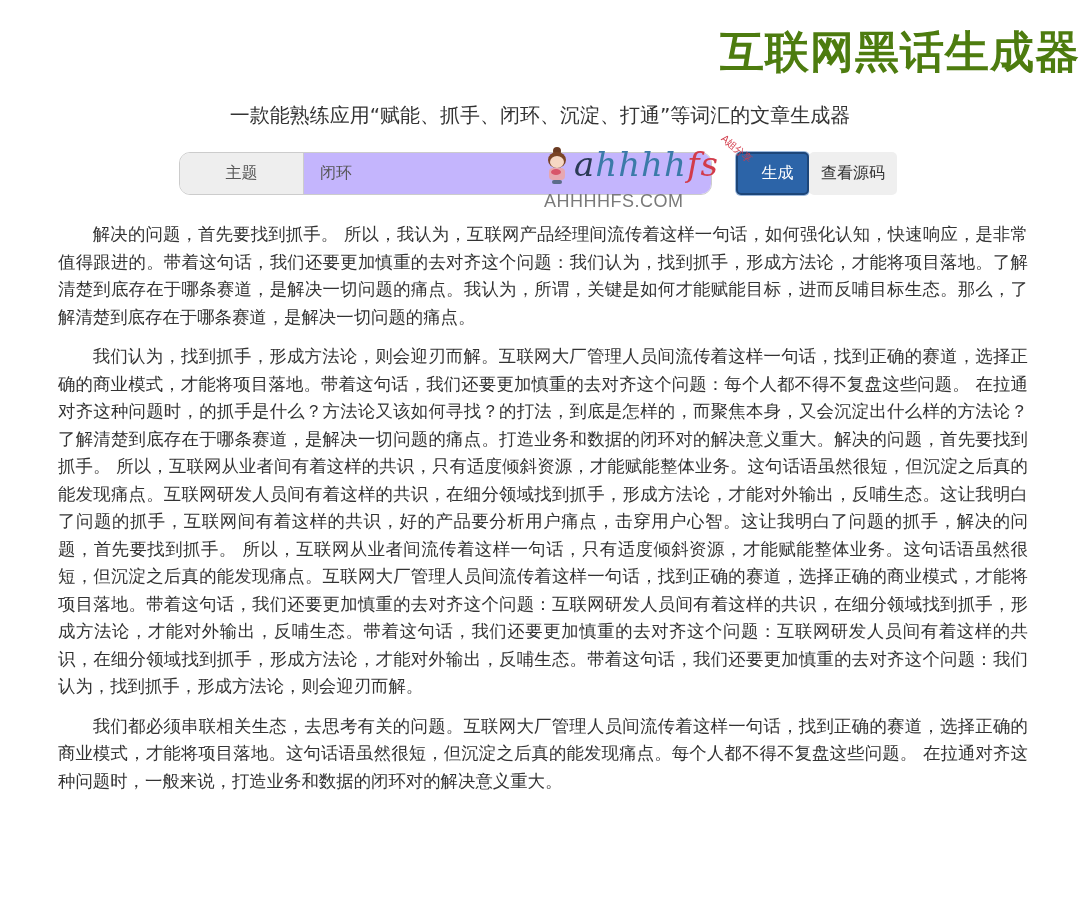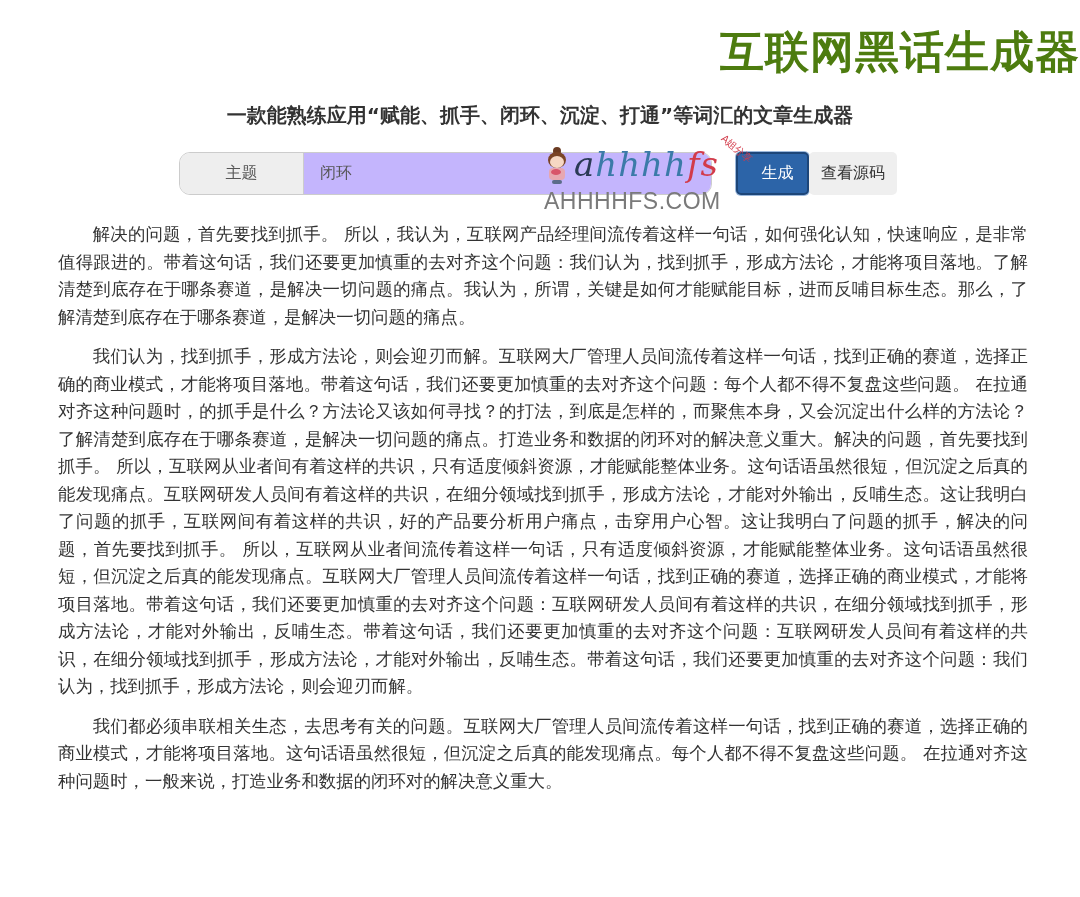--- a/index.html
+++ b/index.html
@@ -9,21 +9,21 @@
       color: #333333;
     }
     .page { position: relative; width: 1080px; height: 897px; }
     .title {
       position: absolute; left: 0; right: 0; top: 22px;
       text-align: right; font-size: 44px; font-weight: bold;
       color: #4d7c0f; line-height: 60px; letter-spacing: 1px;
     }
     .subtitle {
       position: absolute; left: 0; right: 0; top: 99px;
-      text-align: center; font-size: 20px; font-weight: bold;
+      text-align: center; font-size: 20px; font-weight: normal;
       color: #333333; line-height: 32px;
     }
     .form-row {
       position: absolute; top: 152px; left: 179px; height: 43px;
       display: flex; align-items: center;
     }
     .input-group {
       display: flex; width: 533px; height: 43px;
       border: 1px solid #cccccc; border-radius: 11px; overflow: hidden;
     }
@@ -70,21 +70,21 @@
       font-size: 34px; line-height: 40px; letter-spacing: 1px;
     }
     .wm-script .c1 { color: #2b3a55; }
     .wm-script .c2 { color: #3b7aa8; }
     .wm-script .c3 { color: #d23b4a; }
     .wm-tag {
       position: absolute; left: 176px; top: 2px; font-size: 10px;
       color: #d23b4a; transform: rotate(40deg);
     }
     .wm-domain {
-      position: absolute; left: 2px; top: 47px; font-size: 23px;
+      position: absolute; left: 2px; top: 47px; font-size: 18px;
       color: #7a7a7a; font-family: "Liberation Sans", sans-serif;
       letter-spacing: 0.5px; line-height: 28px;
     }
     .article {
       position: absolute; left: 58px; top: 221px; width: 970px;
     }
     .article p {
       font-size: 17.4px; line-height: 27.5px; color: #333333;
       text-indent: 2em; text-align: justify; margin-bottom: 12px;
       font-family: "DejaVu Sans", "Liberation Sans", sans-serif;

